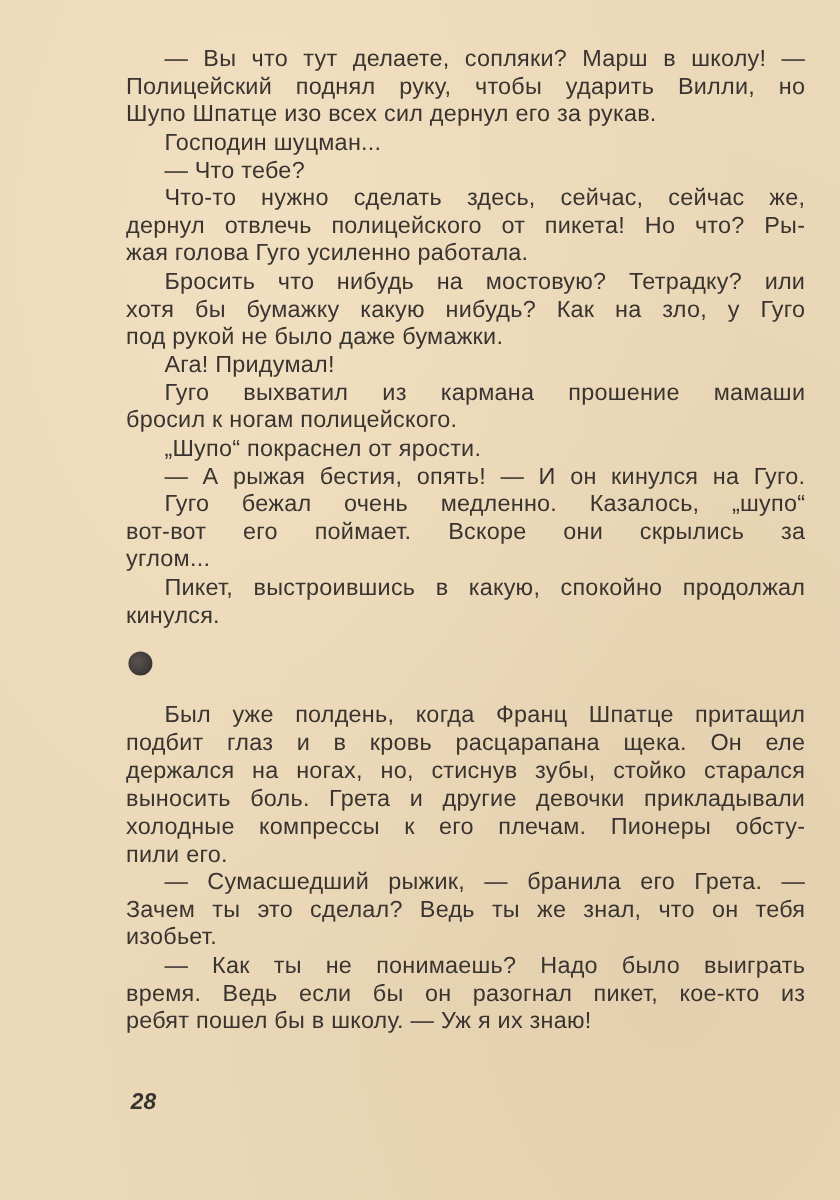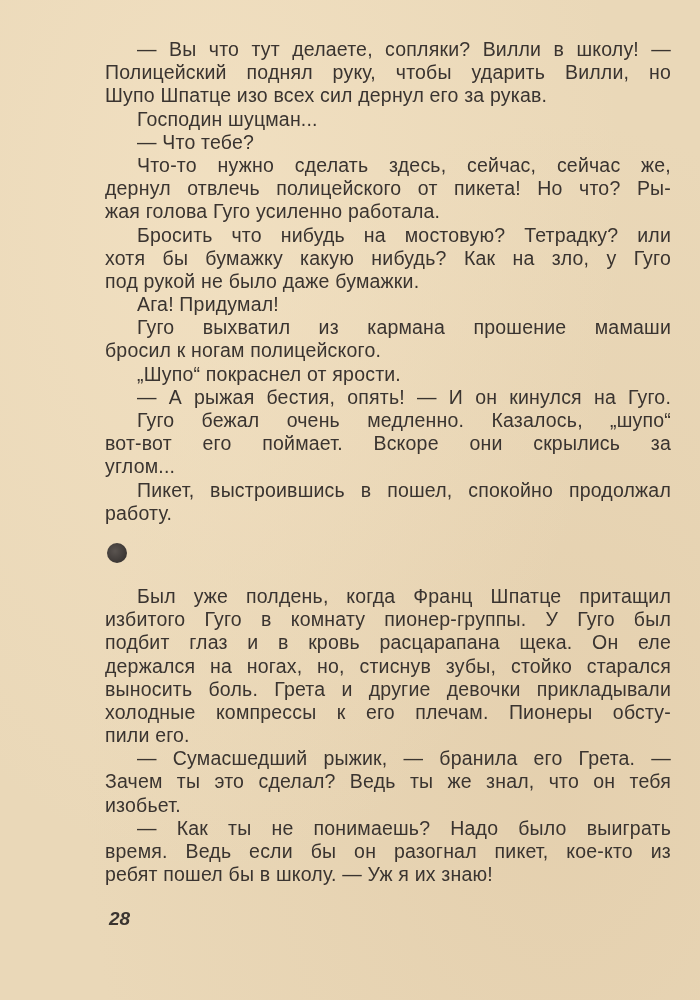--- a/index.html
+++ b/index.html
@@ -30,46 +30,45 @@
     position: absolute; left: 109px; top: 908px;
     font-family: "Liberation Sans", sans-serif;
     font-size: 19px; color: #3a3430; font-weight: bold; font-style: italic;
   }
 </style>
 </head>
 <body>
 
 <div class="page">
   <div id="s1">
-      <span class="line just ind">— Вы что тут делаете, сопляки? Вилли в школу! —</span>
+      <span class="line just ind">— Вы что тут делаете, сопляки? Марш в школу! —</span>
       <span class="line just">Полицейский поднял руку, чтобы ударить Вилли, но</span>
       <span class="line">Шупо Шпатце изо всех сил дернул его за рукав.</span>
       <span class="line ind">Господин шуцман...</span>
       <span class="line ind">— Что тебе?</span>
       <span class="line just ind">Что-то нужно сделать здесь, сейчас, сейчас же,</span>
       <span class="line just">дернул отвлечь полицейского от пикета! Но что? Ры-</span>
       <span class="line">жая голова Гуго усиленно работала.</span>
       <span class="line just ind">Бросить что нибудь на мостовую? Тетрадку? или</span>
       <span class="line just">хотя бы бумажку какую нибудь? Как на зло, у Гуго</span>
       <span class="line">под рукой не было даже бумажки.</span>
       <span class="line ind">Ага! Придумал!</span>
       <span class="line just ind">Гуго выхватил из кармана прошение мамаши</span>
       <span class="line">бросил к ногам полицейского.</span>
       <span class="line ind">„Шупо“ покраснел от ярости.</span>
       <span class="line just ind">— А рыжая бестия, опять! — И он кинулся на Гуго.</span>
       <span class="line just ind">Гуго бежал очень медленно. Казалось, „шупо“</span>
       <span class="line just">вот-вот его поймает. Вскоре они скрылись за</span>
       <span class="line">углом...</span>
-      <span class="line just ind">Пикет, выстроившись в пошел, спокойно продолжал</span>
-      <span class="line">работу.</span>
+      <span class="line just ind">Пикет, выстроившись в какую, спокойно продолжал</span>
+      <span class="line">кинулся.</span>
     </div>
   <div class="bullet"></div>
   <div id="s2">
       <span class="line just ind">Был уже полдень, когда Франц Шпатце притащил</span>
-      <span class="line just">избитого Гуго в комнату пионер-группы. У Гуго был</span>
       <span class="line just">подбит глаз и в кровь расцарапана щека. Он еле</span>
       <span class="line just">держался на ногах, но, стиснув зубы, стойко старался</span>
       <span class="line just">выносить боль. Грета и другие девочки прикладывали</span>
       <span class="line just">холодные компрессы к его плечам. Пионеры обсту-</span>
       <span class="line">пили его.</span>
       <span class="line just ind">— Сумасшедший рыжик, — бранила его Грета. —</span>
       <span class="line just">Зачем ты это сделал? Ведь ты же знал, что он тебя</span>
       <span class="line">изобьет.</span>
       <span class="line just ind">— Как ты не понимаешь? Надо было выиграть</span>
       <span class="line just">время. Ведь если бы он разогнал пикет, кое-кто из</span>

